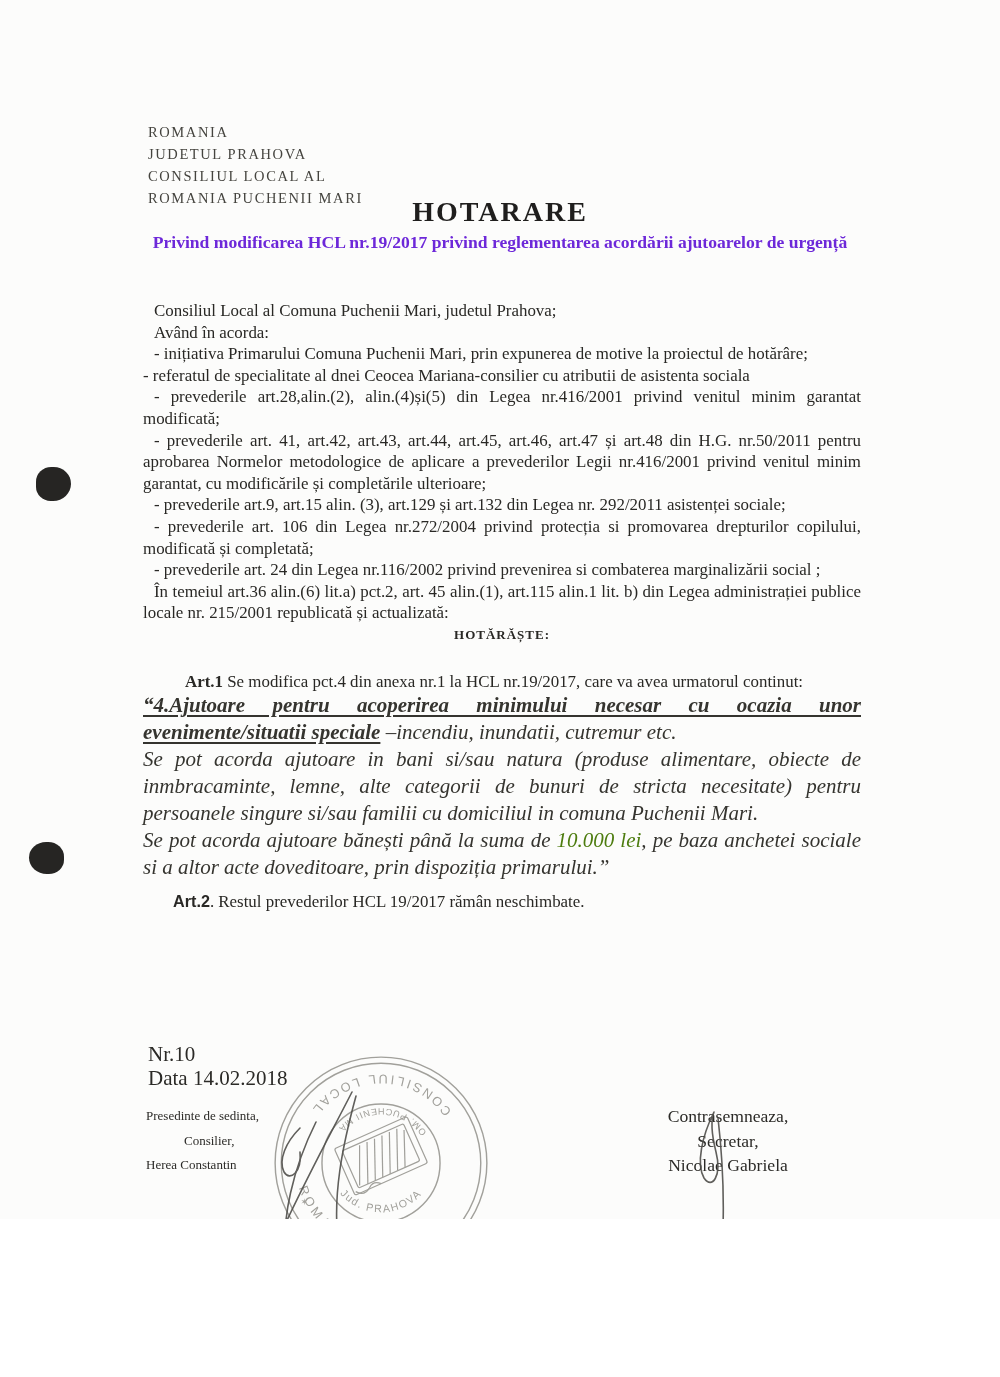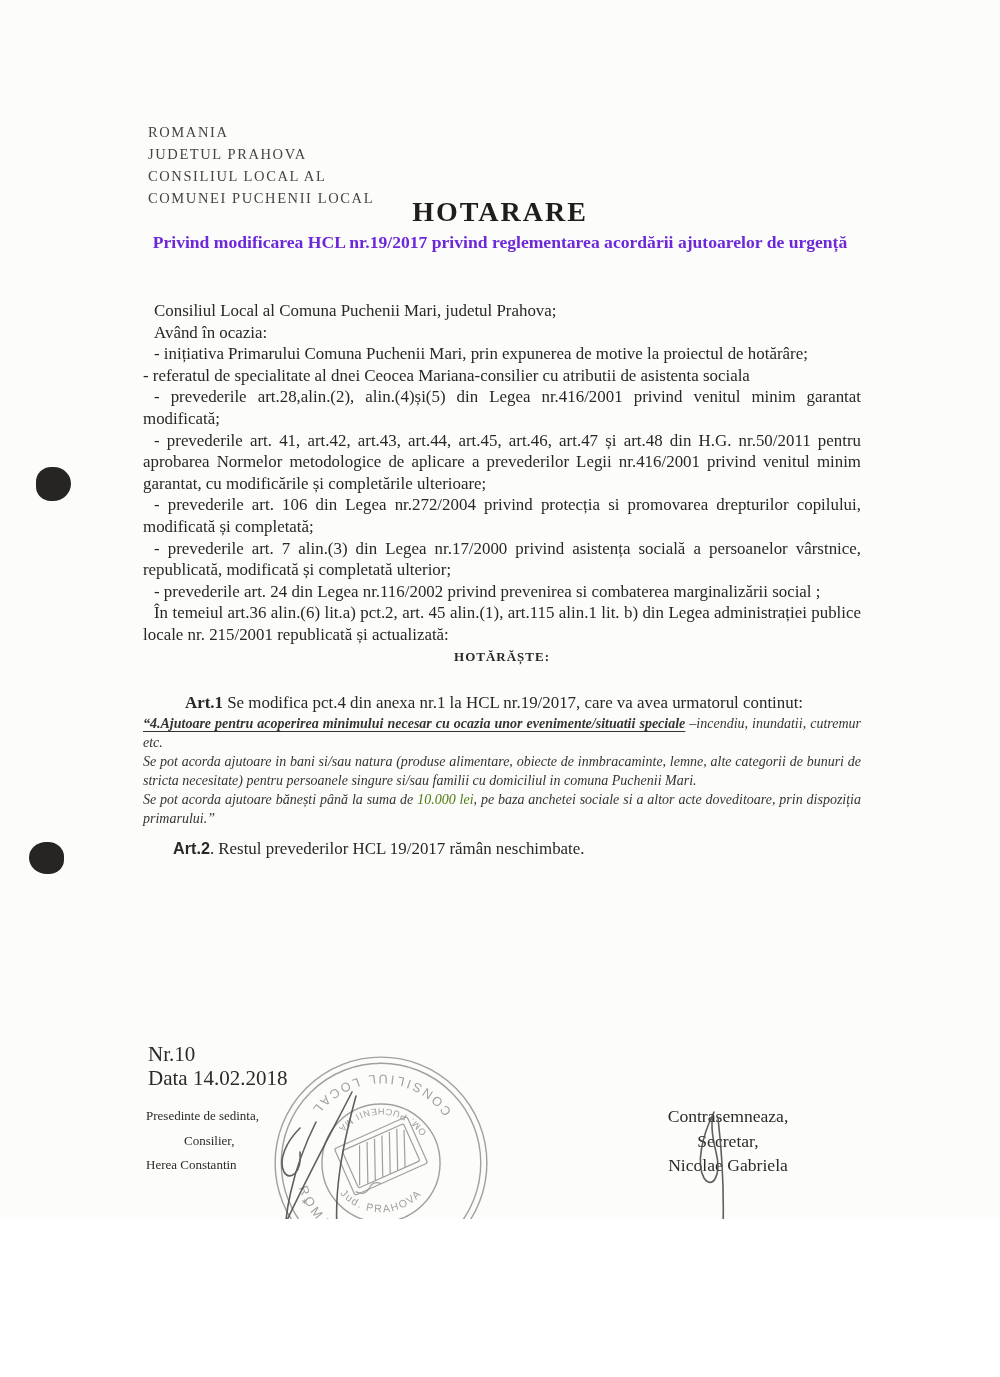--- a/index.html
+++ b/index.html
@@ -32,21 +32,21 @@
     color:#292825;
   }
   .content p{margin:0;}
   .content p.ind{text-indent:11px;}
   .heading2{
     margin:29px 0 0 0;text-align:center;font-weight:bold;
     font-size:13px;letter-spacing:1px;text-indent:0 !important;
   }
   .art1-p{margin-top:25px !important;text-indent:42px !important;}
   .art-label-serif{font-weight:bold;margin-top:42px;}
-  .quote{font-style:italic;line-height:19px;font-size:14px;color:#35342f;}
+  .quote{font-style:italic;line-height:27px;font-size:21px;color:#35342f;}
   .quote-emph{font-weight:bold;text-decoration:underline;text-underline-offset:3px;}
   .amount{color:#4d7c0f;}
   .art2-p{margin-top:7px !important;text-indent:30px !important;line-height:27px;}
   .art-label-sans{font-family:"Liberation Sans","DejaVu Sans",sans-serif;font-weight:bold;font-size:16.2px;}
   
   .meta{position:absolute;left:148px;top:1042px;font-size:21px;line-height:24px;color:#2b2a27;}
   .sig-left{position:absolute;left:146px;top:1104px;font-size:13px;line-height:24.5px;color:#2b2a27;font-family:Liberation Serif, serif;}
   .sig-left .l2{padding-left:38px;}
   .sig-right{position:absolute;left:622px;top:1104px;width:212px;text-align:center;
     font-size:17.6px;line-height:24.5px;color:#2b2a27;}
@@ -61,37 +61,37 @@
 </style>
 </head>
 <body>
 
 <div class="page">
 
   <div class="letterhead">
     <div>ROMANIA</div>
     <div>JUDETUL PRAHOVA</div>
     <div>CONSILIUL LOCAL AL</div>
-    <div>COMUNEI PUCHENII LOCAL</div>
+    <div>ROMANIA PUCHENII MARI</div>
   </div>
 
   <div class="title-block">
     <div class="title-main">HOTARARE</div>
     <div class="title-sub">Privind modificarea HCL nr.19/2017 privind reglementarea acordării ajutoarelor de urgență</div>
   </div>
 
   <div class="content">
     <p class="ind">Consiliul Local al Comuna Puchenii Mari, judetul Prahova;</p>
-    <p class="ind">Având în ocazia:</p>
+    <p class="ind">Având în acorda:</p>
     <p class="ind">- inițiativa Primarului Comuna Puchenii Mari, prin expunerea de motive la proiectul de hotărâre;</p>
     <p>- referatul de specialitate al dnei Ceocea Mariana-consilier cu atributii de asistenta sociala</p>
     <p class="ind">- prevederile art.28,alin.(2), alin.(4)și(5) din Legea nr.416/2001 privind venitul minim garantat modificată;</p>
     <p class="ind">- prevederile art. 41, art.42, art.43, art.44, art.45, art.46, art.47 și art.48 din H.G. nr.50/2011 pentru aprobarea Normelor metodologice de aplicare a prevederilor Legii nr.416/2001 privind venitul minim garantat, cu modificările și completările ulterioare;</p>
+    <p class="ind">- prevederile art.9, art.15 alin. (3), art.129 și art.132 din Legea nr. 292/2011 asistenței sociale;</p>
     <p class="ind">- prevederile art. 106 din Legea nr.272/2004 privind protecția si promovarea drepturilor copilului, modificată și completată;</p>
-    <p class="ind">- prevederile art. 7 alin.(3) din Legea nr.17/2000 privind asistența socială a persoanelor vârstnice, republicată, modificată și completată ulterior;</p>
     <p class="ind">- prevederile art. 24 din Legea nr.116/2002 privind prevenirea si combaterea marginalizării social ;</p>
     <p class="ind">În temeiul art.36 alin.(6) lit.a) pct.2, art. 45 alin.(1), art.115 alin.1 lit. b) din Legea administrației publice locale nr. 215/2001 republicată și actualizată:</p>
 
     <p class="heading2">HOTĂRĂȘTE:</p>
 
     <p class="art1-p"><span class="art-label-serif">Art.1</span><span> Se modifica pct.4 din anexa nr.1 la HCL nr.19/2017, care va avea urmatorul continut:</span></p>
 
     <p class="quote"><span class="quote-emph">“4.Ajutoare pentru acoperirea minimului necesar cu ocazia unor evenimente/situatii speciale</span><span> –incendiu, inundatii, cutremur etc.</span></p>
     <p class="quote">Se pot acorda ajutoare in bani si/sau natura (produse alimentare, obiecte de inmbracaminte, lemne, alte categorii de bunuri de stricta necesitate) pentru persoanele singure si/sau familii cu domiciliul in comuna Puchenii Mari.</p>
     <p class="quote"><span>Se pot acorda ajutoare bănești până la suma de </span><span class="amount">10.000 lei</span><span>, pe baza anchetei sociale si a altor acte doveditoare, prin dispoziția primarului.”</span></p>

